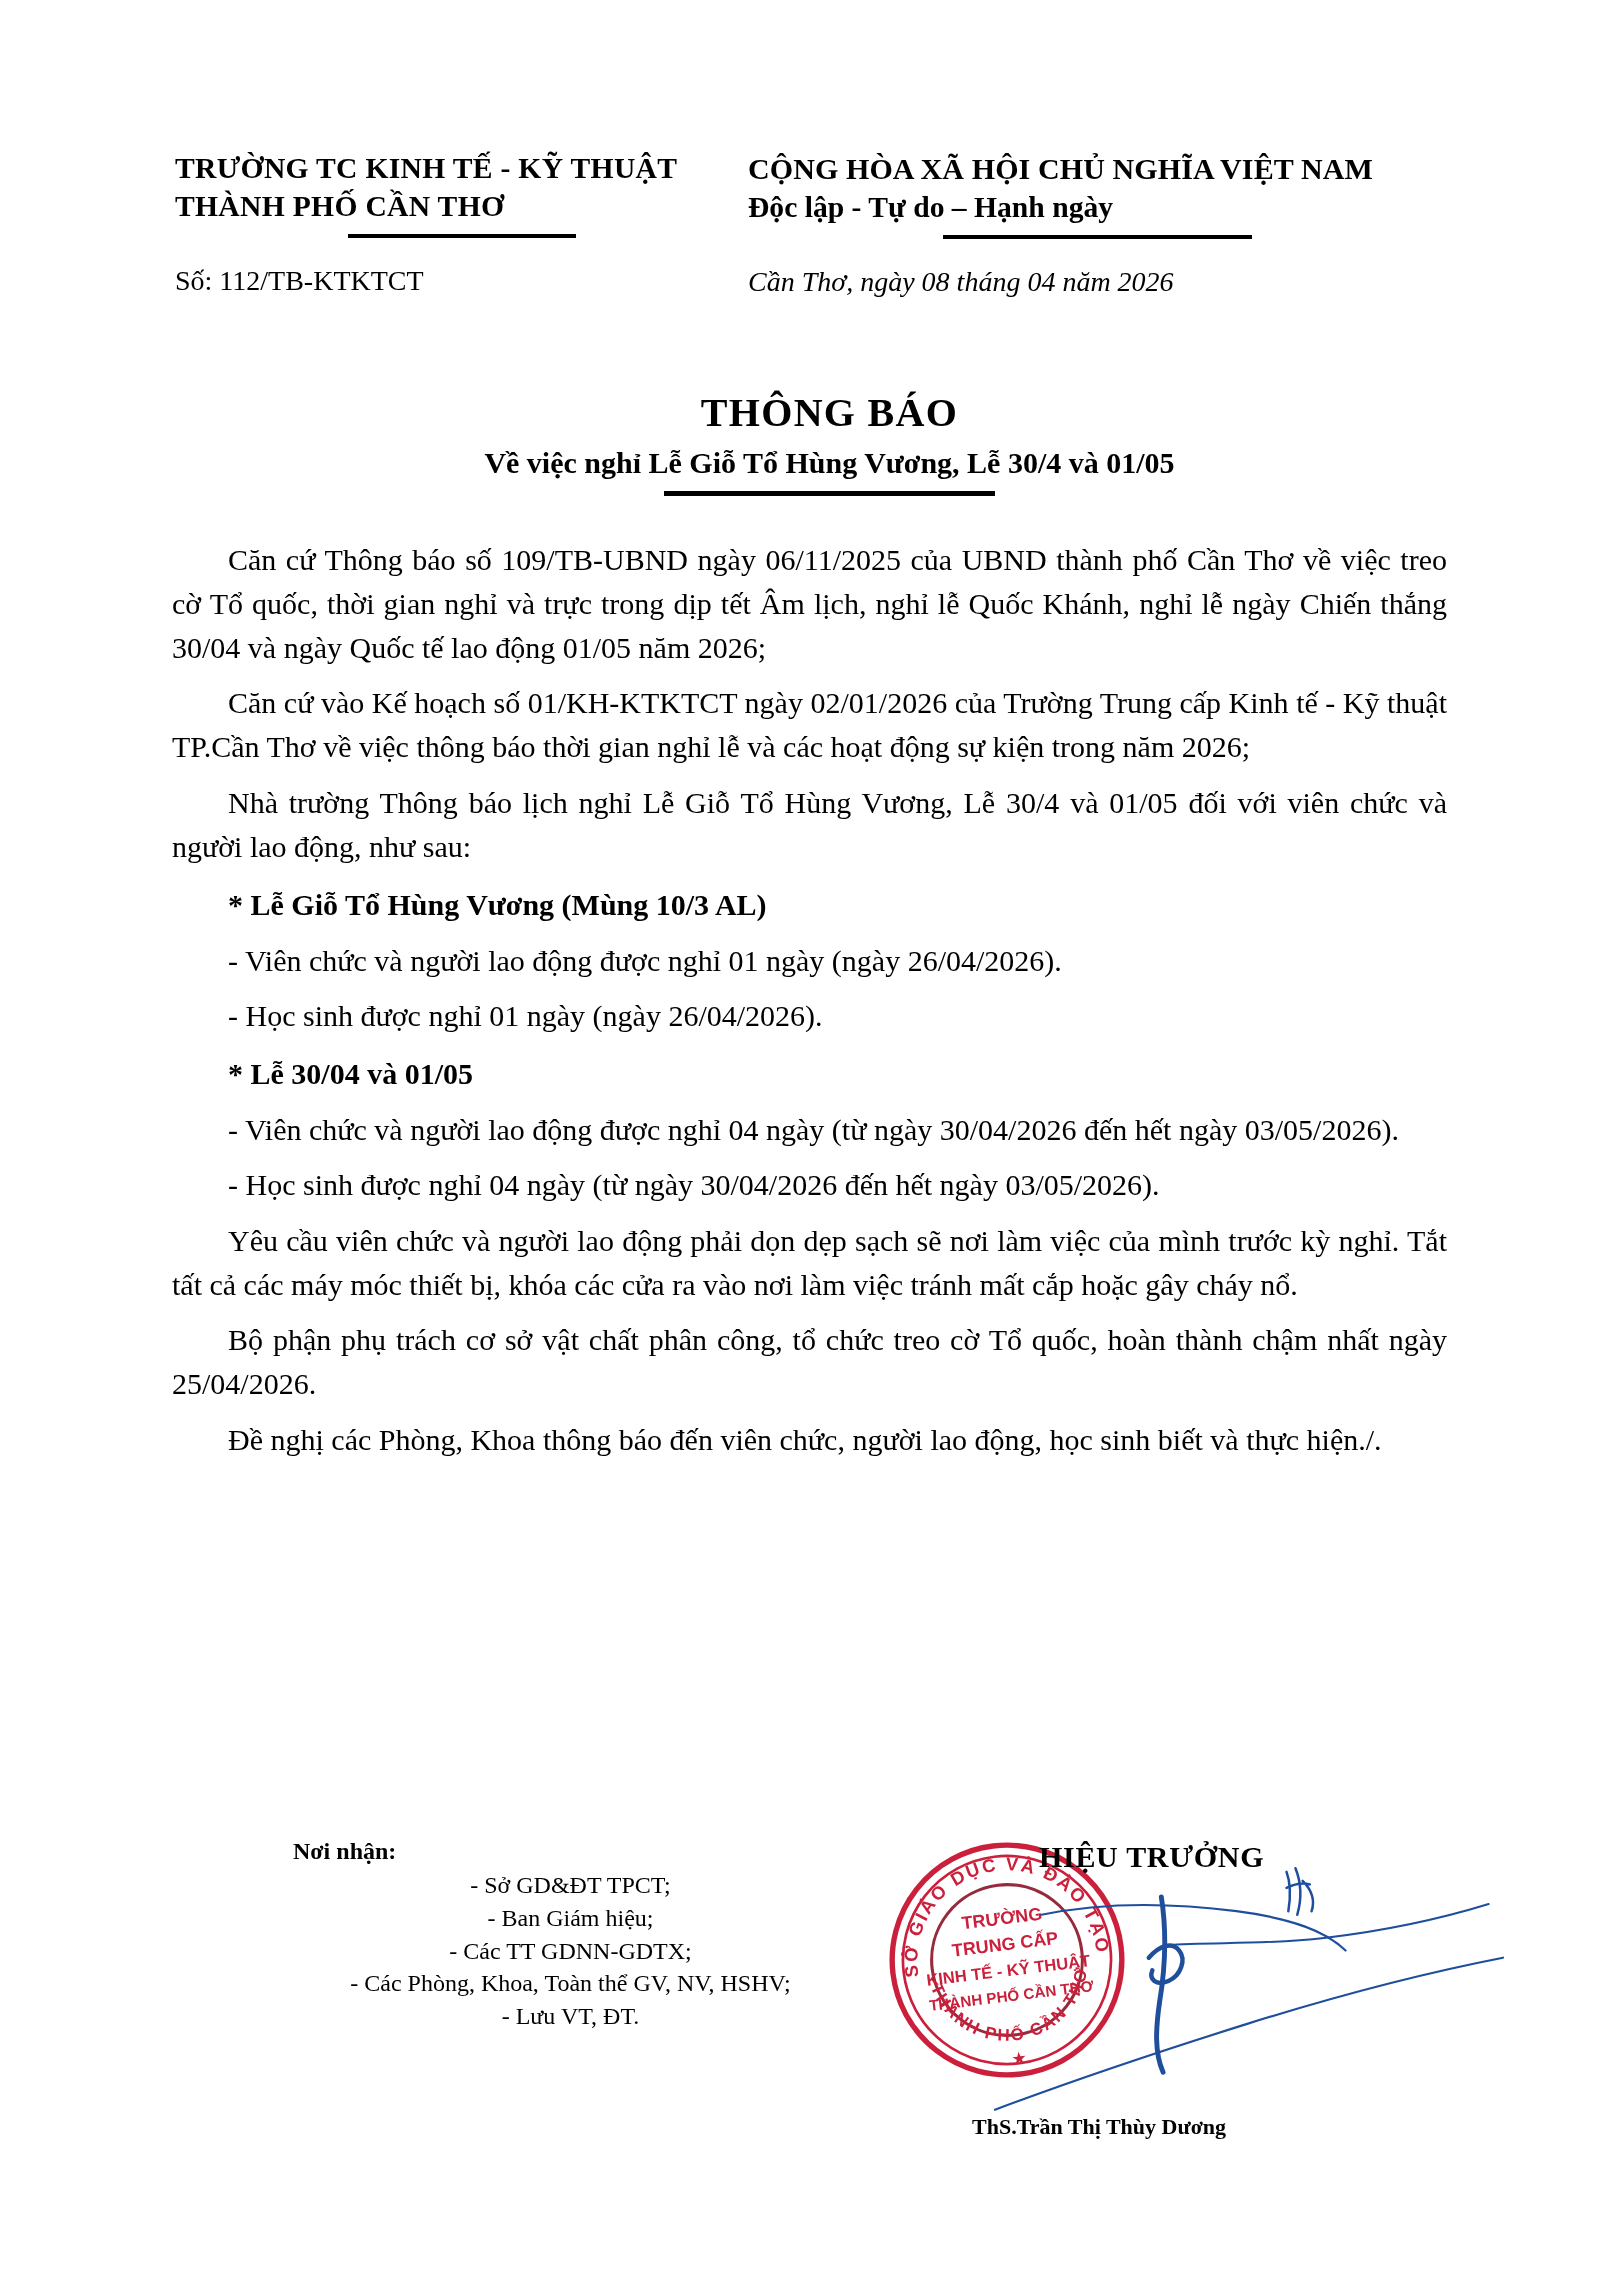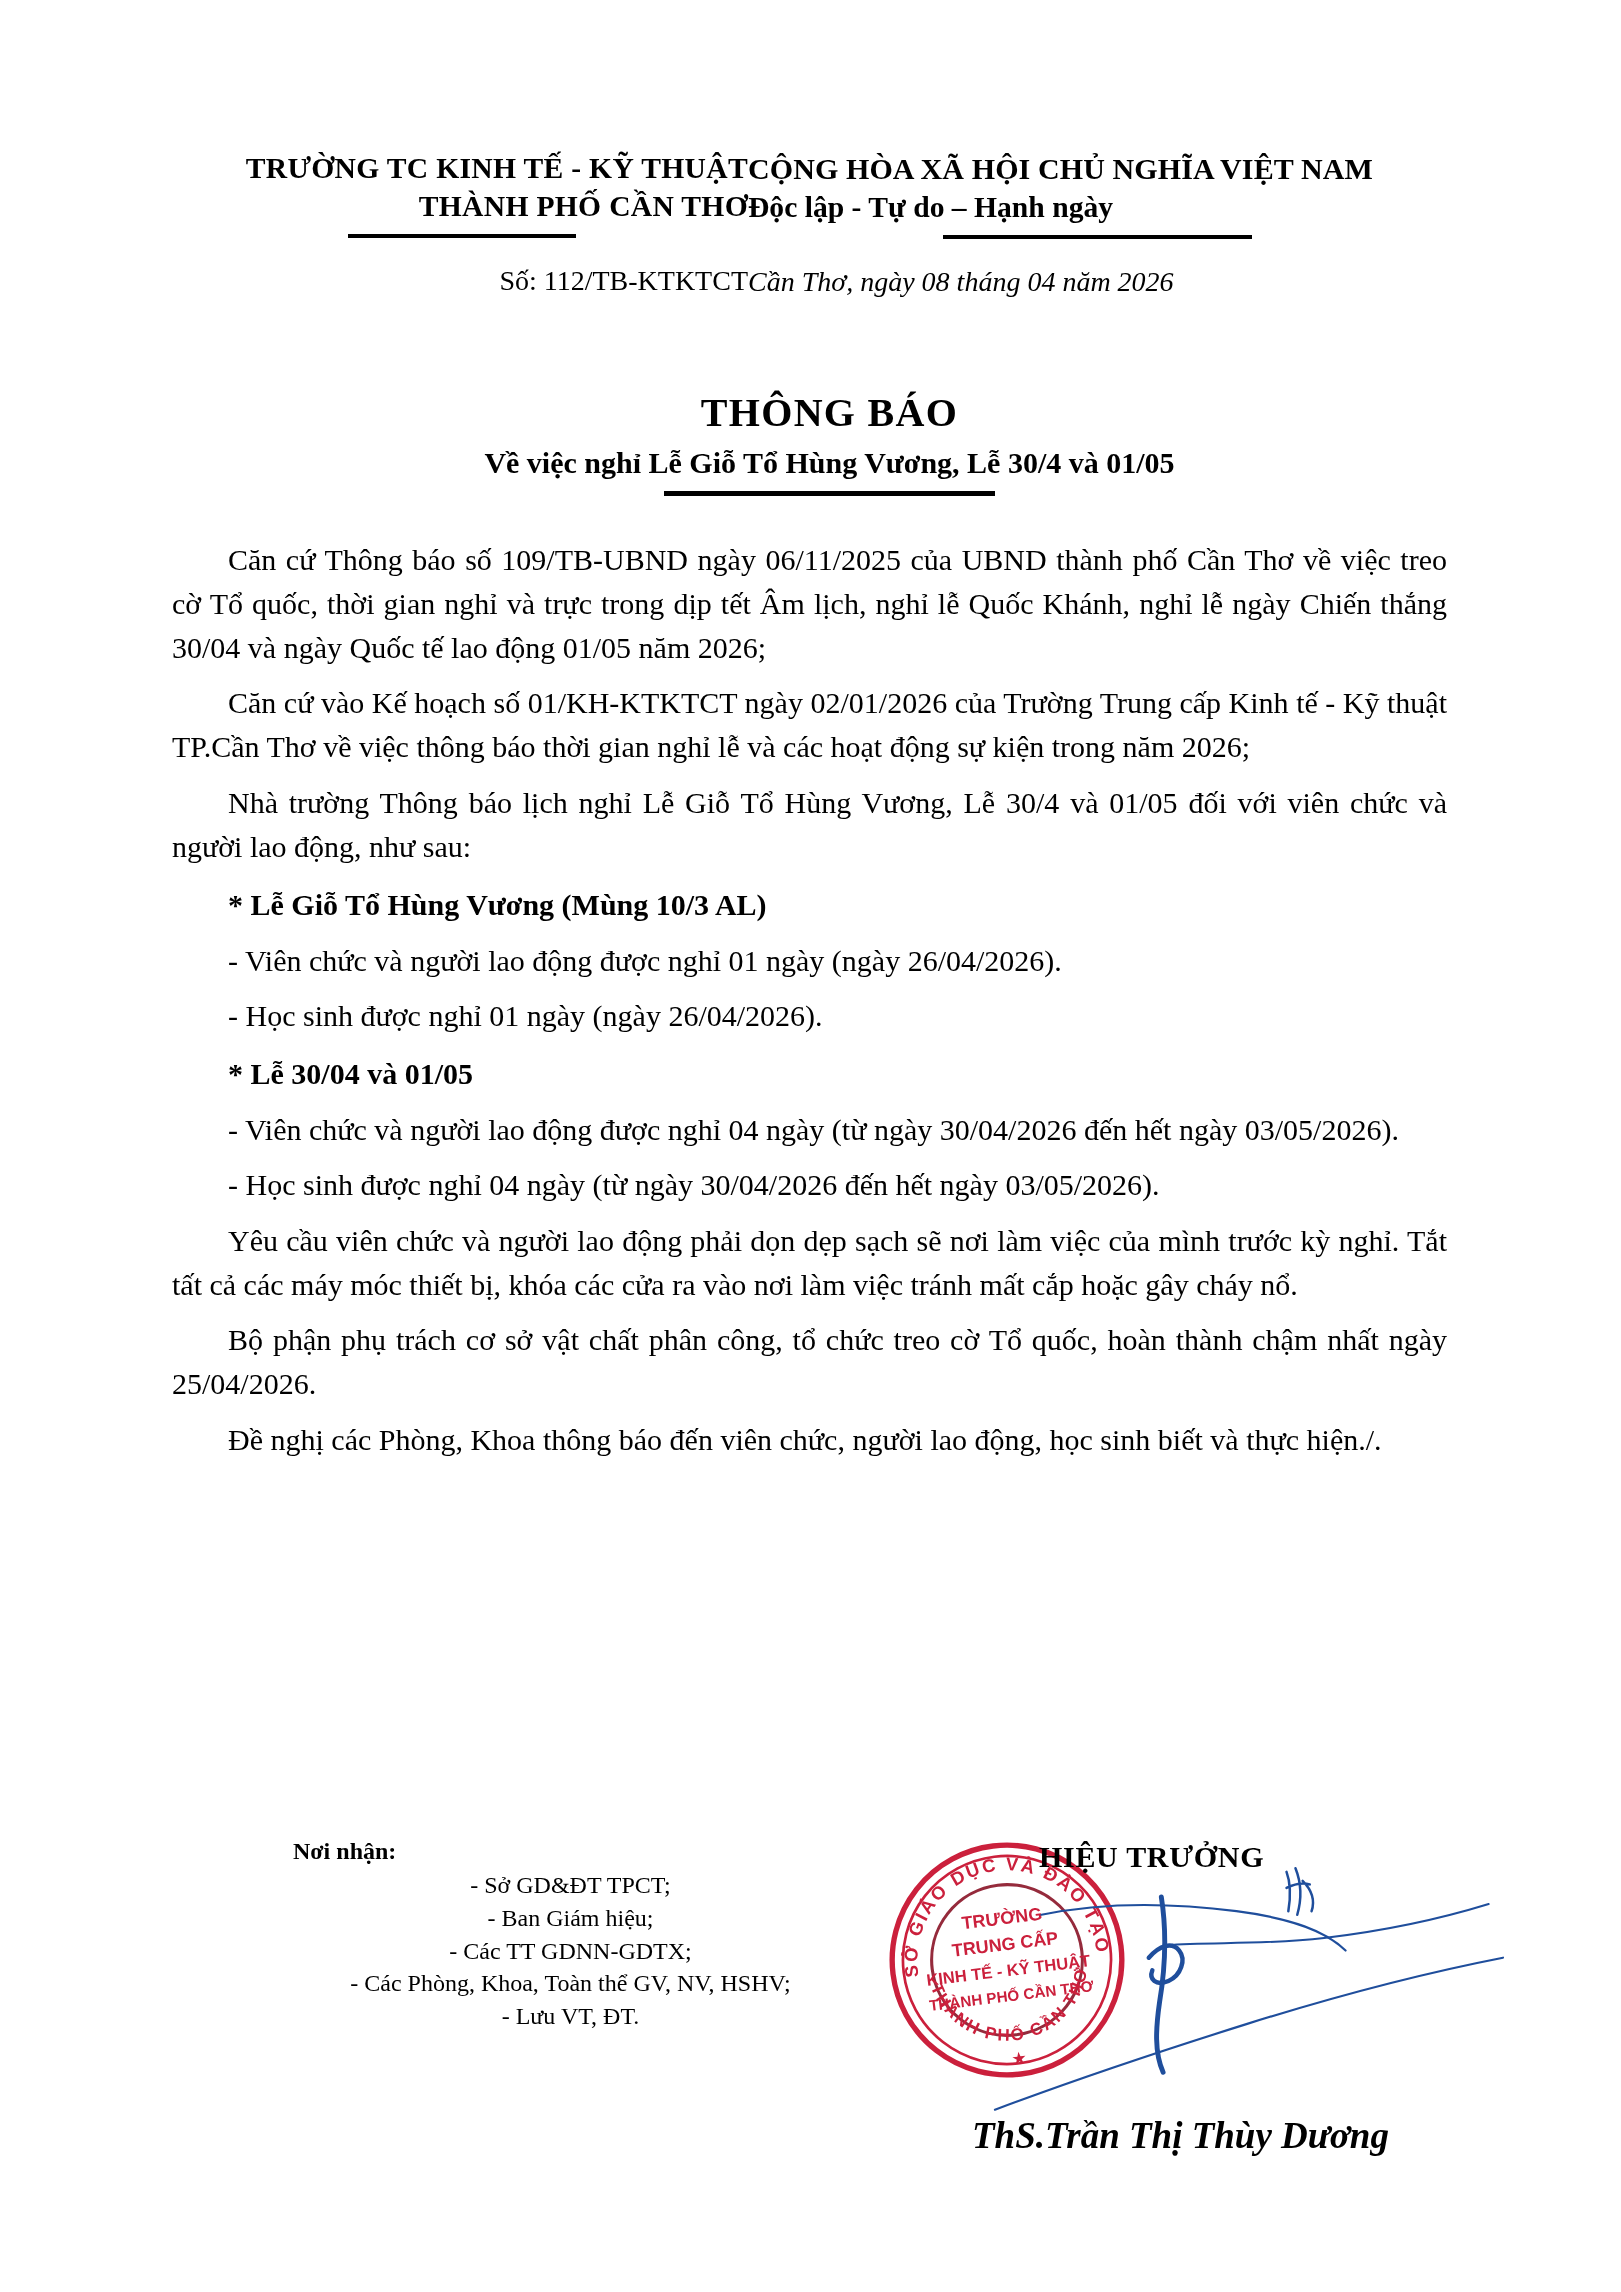--- a/index.html
+++ b/index.html
@@ -23,21 +23,21 @@
   .header {
     position: absolute;
     top: 150px;
     left: 175px;
     width: 1272px;
     display: flex;
     align-items: flex-start;
   }
   .hdr-left {
     width: 573px;
-    text-align: right;
+    text-align: left;
     position: relative;
   }
   .hdr-right {
     flex: 1;
     position: relative;
   }
   .org-line {
     font-size: 29.6px;
     font-weight: bold;
     letter-spacing: 0.3px;
@@ -177,25 +177,24 @@
     font-size: 30px;
     font-weight: bold;
     letter-spacing: 0.7px;
     white-space: nowrap;
     z-index: 5;
   }
   .sig-name {
     position: absolute;
     left: 67px;
     top: 287px;
-    font-size: 37px;
+    font-size: 22px;
     font-weight: bold;
     white-space: nowrap;
     z-index: 5;
-    font-style: italic;
   }
 
   
   .stamp {
     position: absolute;
     left: -19.7px;
     top: 10.7px;
     width: 244px;
     height: 244px;
     transform: rotate(-7deg);

